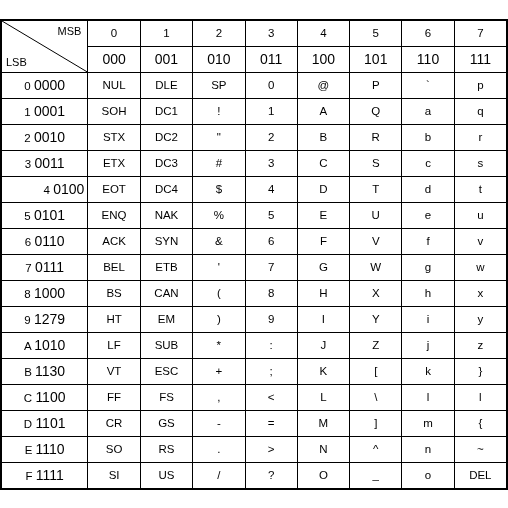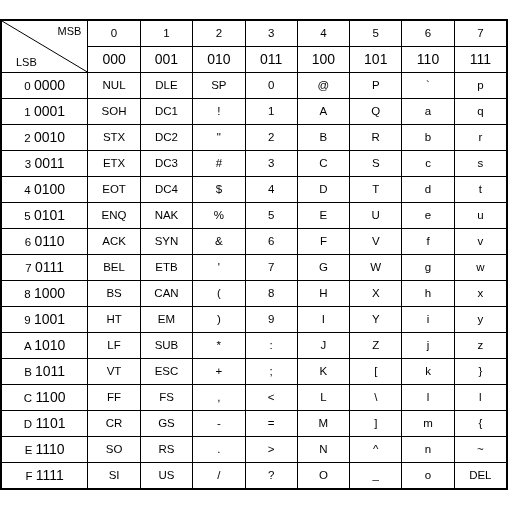--- a/index.html
+++ b/index.html
@@ -53,21 +53,21 @@
 
 <div class="table-container">
   <table id="ascii-table">
   <thead>
         <tr>
           <td class="corner-cell" rowspan="2" style="position: relative; width: 90px; height: 52px;">
   <svg style="position:absolute;top:0;left:0;width:100%;height:100%;">
     <line x1="0" y1="0" x2="100%" y2="100%" stroke="black" stroke-width="1"></line>
   </svg>
   <span style="position:absolute;top:4px;right:6px;font-size:11px;">MSB</span>
-  <span style="position:absolute;bottom:4px;left:14px;font-size:11px;">LSB</span>
+  <span style="position:absolute;bottom:4px;left:4px;font-size:11px;">LSB</span>
 </td>
           <td class="header-cell">0</td>
           <td class="header-cell">1</td>
           <td class="header-cell">2</td>
           <td class="header-cell">3</td>
           <td class="header-cell">4</td>
           <td class="header-cell">5</td>
           <td class="header-cell">6</td>
           <td class="header-cell">7</td>
         </tr>
@@ -121,21 +121,21 @@
           <td class="data-cell">ETX</td>
           <td class="data-cell">DC3</td>
           <td class="data-cell">#</td>
           <td class="data-cell">3</td>
           <td class="data-cell">C</td>
           <td class="data-cell">S</td>
           <td class="data-cell">c</td>
           <td class="data-cell">s</td>
         </tr>
         <tr>
-          <td class="row-header" style="width: 45px;"><span>4</span> <span class="binary-row">0100</span></td>
+          <td class="row-header" style="width: 45px; text-align: right;"><span>4</span> <span class="binary-row">0100</span></td>
           <td class="data-cell">EOT</td>
           <td class="data-cell">DC4</td>
           <td class="data-cell">$</td>
           <td class="data-cell">4</td>
           <td class="data-cell">D</td>
           <td class="data-cell">T</td>
           <td class="data-cell">d</td>
           <td class="data-cell">t</td>
         </tr>
         <tr>
@@ -176,21 +176,21 @@
           <td class="data-cell">BS</td>
           <td class="data-cell">CAN</td>
           <td class="data-cell">(</td>
           <td class="data-cell">8</td>
           <td class="data-cell">H</td>
           <td class="data-cell">X</td>
           <td class="data-cell">h</td>
           <td class="data-cell">x</td>
         </tr>
         <tr>
-          <td class="row-header" style="width: 45px;"><span>9</span> <span class="binary-row">1001</span></td>
+          <td class="row-header" style="width: 45px;"><span>9</span> <span class="binary-row">1279</span></td>
           <td class="data-cell">HT</td>
           <td class="data-cell">EM</td>
           <td class="data-cell">)</td>
           <td class="data-cell">9</td>
           <td class="data-cell">I</td>
           <td class="data-cell">Y</td>
           <td class="data-cell">i</td>
           <td class="data-cell">y</td>
         </tr>
         <tr>
@@ -198,21 +198,21 @@
           <td class="data-cell">LF</td>
           <td class="data-cell">SUB</td>
           <td class="data-cell">*</td>
           <td class="data-cell">:</td>
           <td class="data-cell">J</td>
           <td class="data-cell">Z</td>
           <td class="data-cell">j</td>
           <td class="data-cell">z</td>
         </tr>
         <tr>
-          <td class="row-header" style="width: 45px;"><span>B</span> <span class="binary-row">1011</span></td>
+          <td class="row-header" style="width: 45px;"><span>B</span> <span class="binary-row">1130</span></td>
           <td class="data-cell">VT</td>
           <td class="data-cell">ESC</td>
           <td class="data-cell">+</td>
           <td class="data-cell">;</td>
           <td class="data-cell">K</td>
           <td class="data-cell">[</td>
           <td class="data-cell">k</td>
           <td class="data-cell">}</td>
         </tr>
         <tr>

